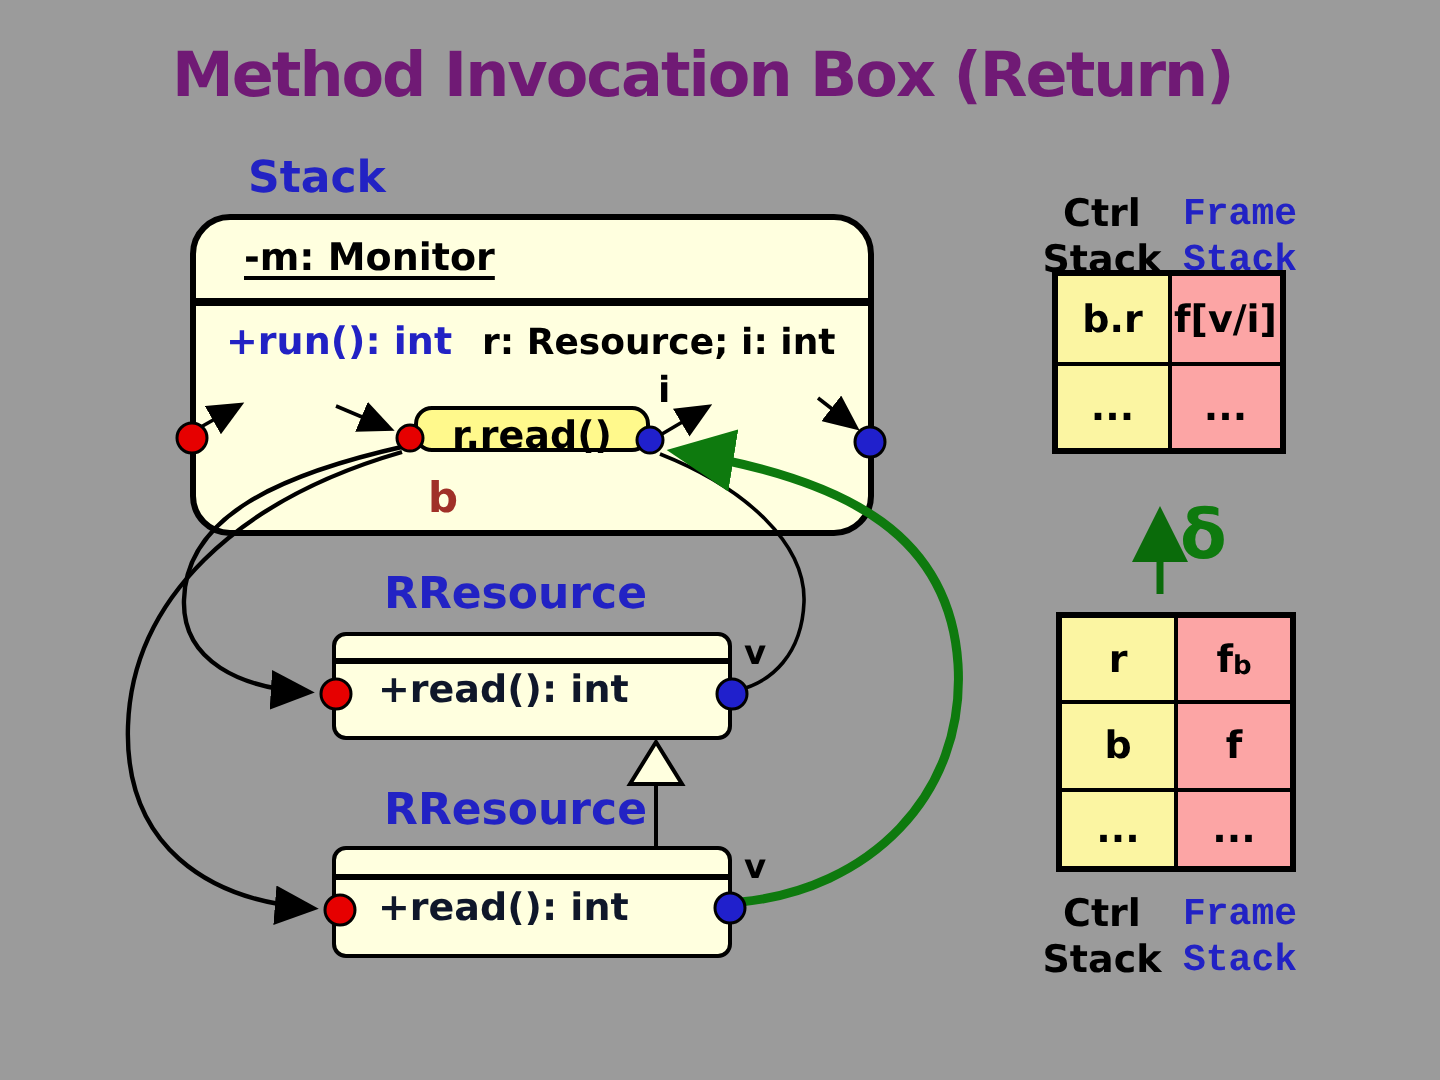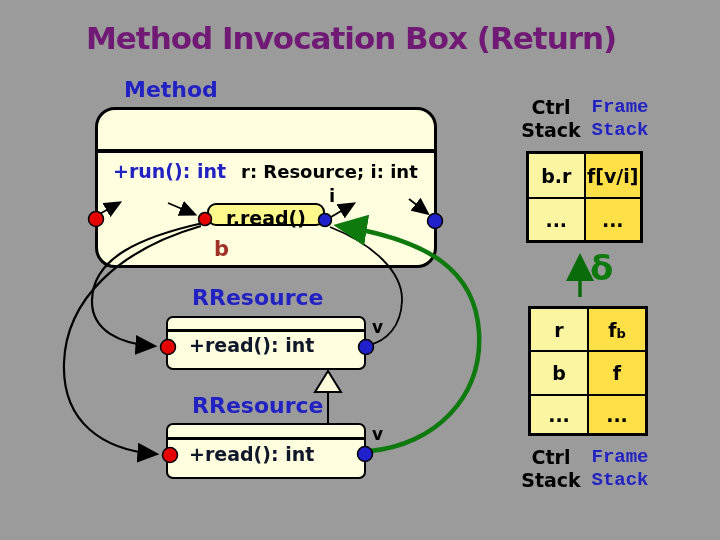--- a/index.html
+++ b/index.html
@@ -19,37 +19,38 @@
   .vlbl{font-size:17px;color:#000;}
   .umlbox{width:200px;background:#FFFFDF;border:2.5px solid #000;border-radius:7px;box-sizing:border-box;}
   .umldivider{position:absolute;left:0;right:0;height:2.5px;background:#000;}
   .umlmethod{font-size:19px;color:#0f172a;white-space:nowrap;text-align:right;}
   .stackhdr{width:66px;text-align:center;font-size:19px;line-height:23px;}
   .hdrblack{color:#000;}
   .hdrblue{color:#2222C4;font-family:Liberation Mono, monospace;}
   .stacktable{box-sizing:border-box;border:2px solid #000;display:grid;grid-template-columns:1fr 1fr;}
   .cell{box-sizing:border-box;border:1px solid #000;display:flex;align-items:center;justify-content:center;font-size:19px;color:#000;}
   .cell.ctrl{background:#FBF5A2;}
-  .cell.frame{background:#fde047;}
+  .cell.frame{background:#fca5a5;}
   .cell sub{font-size:13px;line-height:0;transform:translateY(4px);}
   .delta{left:590px;top:248px;font-size:34px;color:#0E7A0E;font-weight:700;}
   svg.overlay{position:absolute;left:0;top:0;width:720px;height:540px;pointer-events:none;}
 </style>
 </head>
 <body>
 
 <div class="stage">
 
   <div class="abs title">Method Invocation Box (Return)</div>
 
-  <div class="abs classlabel" style="left:124px;top:77px;">Method</div>
+  <div class="abs classlabel" style="left:124px;top:77px;">Stack</div>
 
   <div class="abs clientbox">
     <div class="clientdivider"></div>
   </div>
+  <div class="abs monitor">-m: Monitor</div>
   <div class="abs runlbl">+run(): int</div>
   <div class="abs locals">r: Resource; i: int</div>
   <div class="abs readbox">r.read()</div>
   <div class="abs blbl">b</div>
   <div class="abs ilbl">i</div>
 
   <div class="abs classlabel" style="left:192px;top:285px;">RResource</div>
   <div class="abs umlbox" style="left:166px;top:316px;height:54px;">
     <div class="umldivider" style="top:11px;"></div>
   </div>
@@ -59,21 +60,21 @@
   <div class="abs classlabel" style="left:192px;top:393px;">RResource</div>
   <div class="abs umlbox" style="left:166px;top:423px;height:56px;">
     <div class="umldivider" style="top:12px;"></div>
   </div>
   <div class="abs umlmethod" style="left:189px;top:443px;">+read(): int</div>
   <div class="abs vlbl" style="left:372px;top:424px;">v</div>
 
   <div class="abs stackhdr hdrblack" style="left:518px;top:96px;">Ctrl Stack</div>
   <div class="abs stackhdr hdrblue" style="left:587px;top:96px;">Frame Stack</div>
 
-  <div class="abs stacktable" style="left:526px;top:151px;width:117px;height:92px;grid-template-rows:45px 1fr;">
+  <div class="abs stacktable" style="left:526px;top:135px;width:117px;height:92px;grid-template-rows:45px 1fr;">
     <div class="cell ctrl">b.r</div>
     <div class="cell frame">f[v/i]</div>
     <div class="cell ctrl">...</div>
     <div class="cell frame">...</div>
   </div>
 
   <div class="abs delta">δ</div>
 
   <div class="abs stacktable" style="left:528px;top:306px;width:120px;height:130px;grid-template-rows:43px 44px 1fr;">
     <div class="cell ctrl">r</div>

